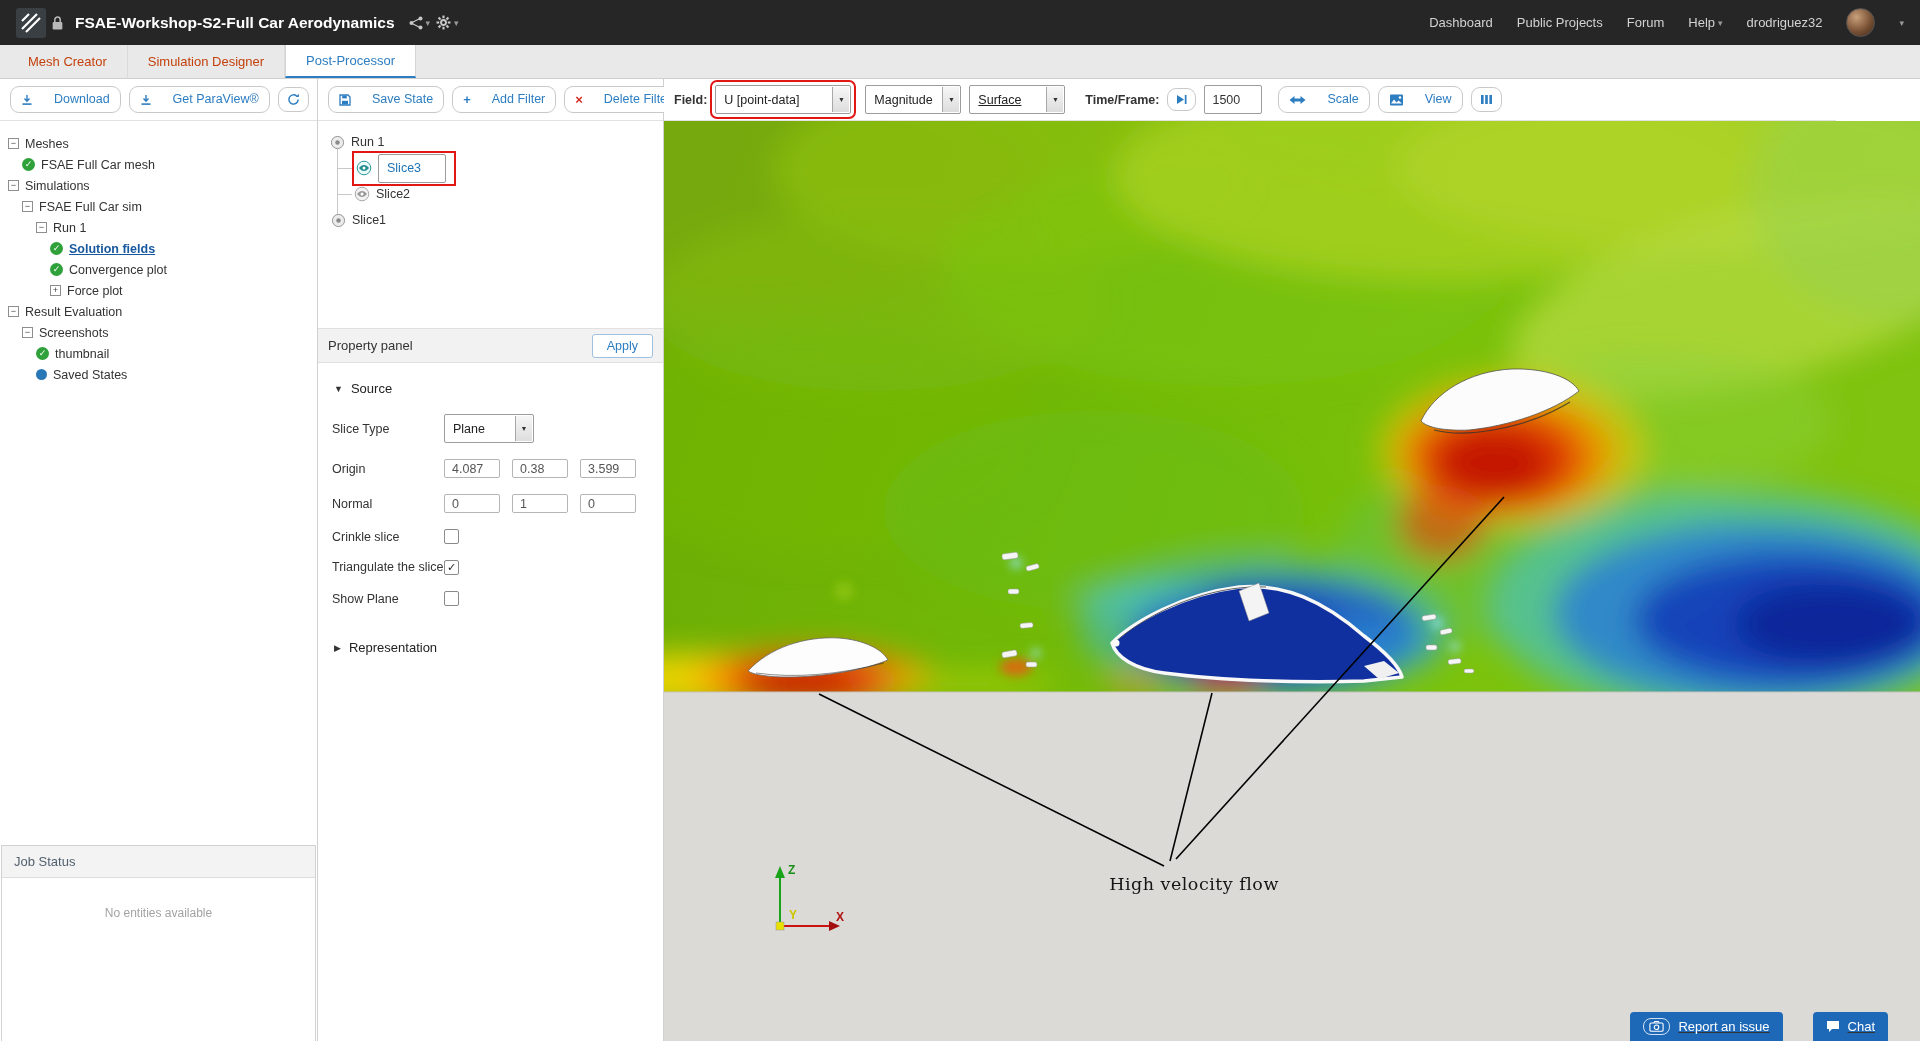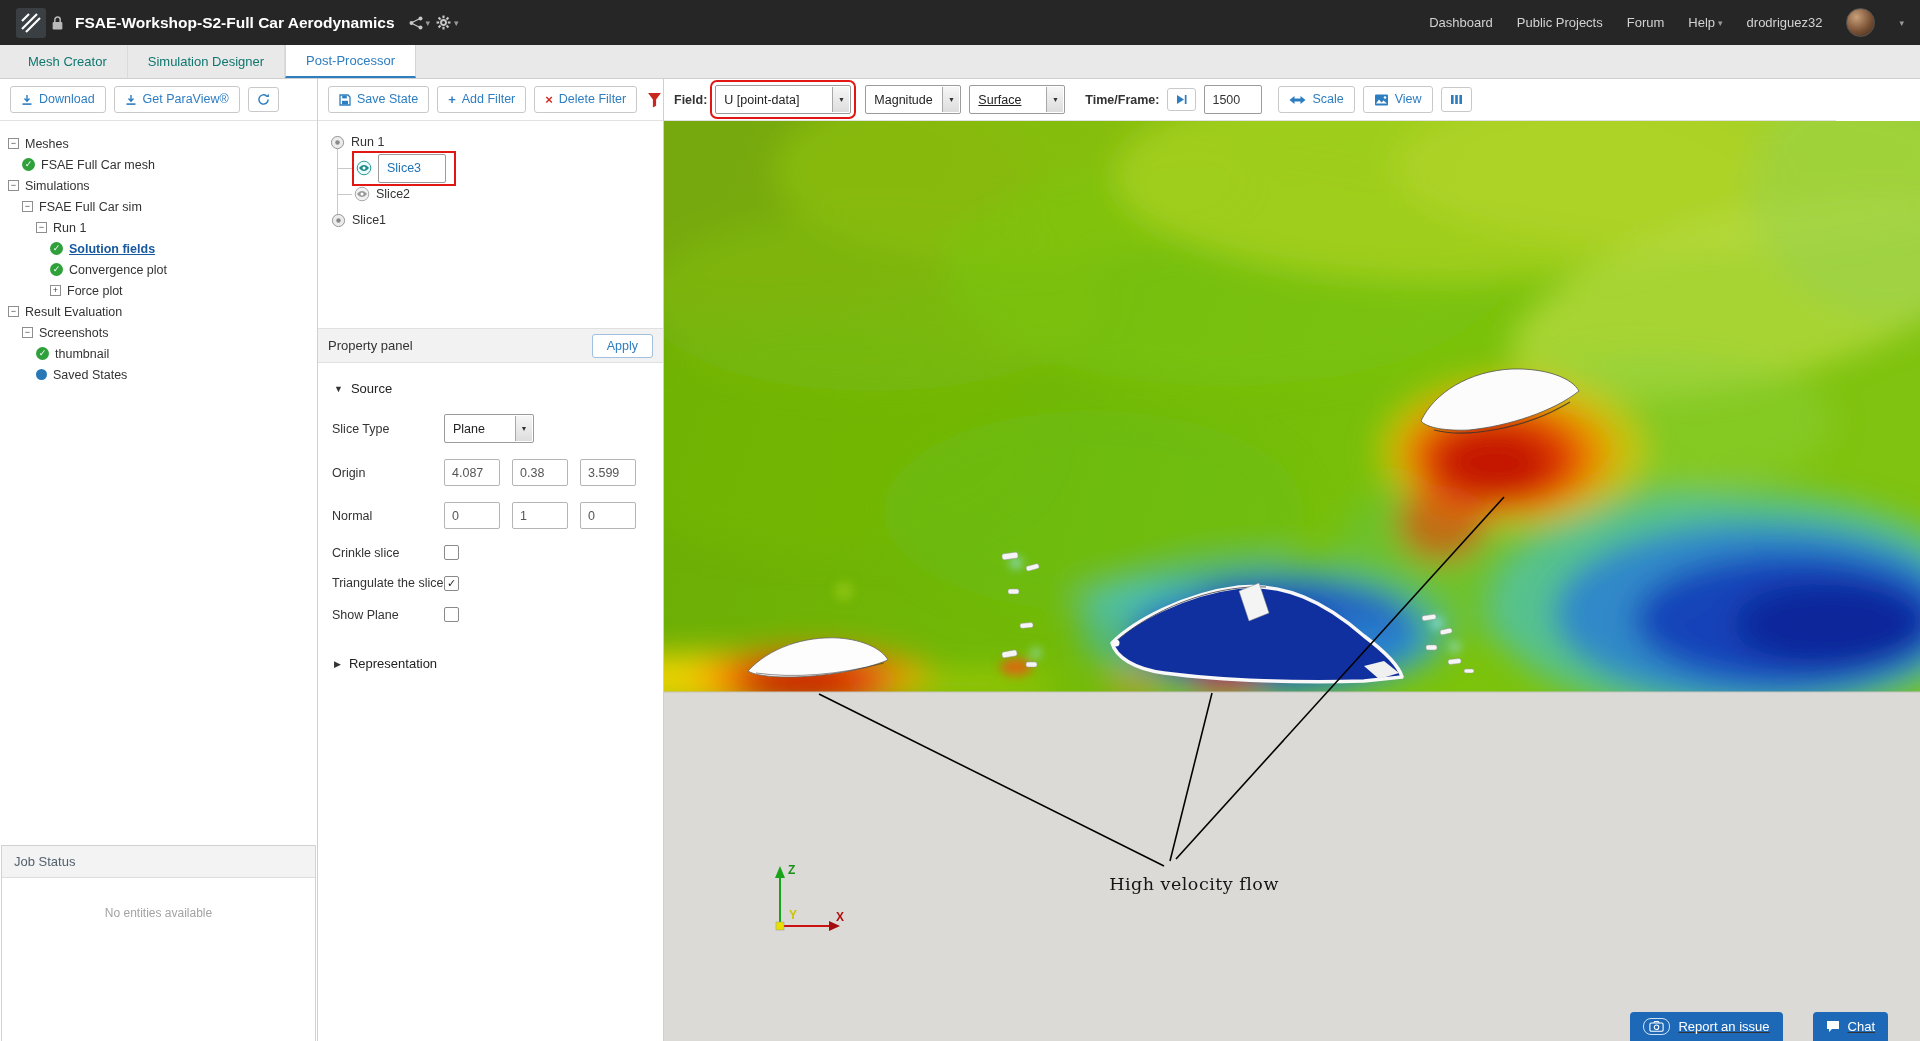--- a/index.html
+++ b/index.html
@@ -10,32 +10,32 @@
   .topbar { height:45px; background:#262626; display:flex; align-items:center; padding:0 16px; gap:6px; color:#c9c9c9; }
   .topbar .title { color:#fff; font-weight:bold; font-size:15.5px; margin:0 8px 0 6px; white-space:nowrap; }
   .tb-icon { display:inline-flex; align-items:center; gap:3px; cursor:pointer; }
   .chev { font-size:9px; color:#9a9a9a; }
   .tb-right { margin-left:auto; display:flex; align-items:center; gap:24px; font-size:13px; color:#d2d2d2; }
   .tb-right .navlink { cursor:pointer; white-space:nowrap; }
   .avatar { width:29px; height:29px; border-radius:50%; background:radial-gradient(circle at 35% 30%, #c9a07a, #7a5236 55%, #3c2718); border:1px solid #555; }
 
   
   .tabbar { height:34px; background:#e9e9e9; border-bottom:1px solid #cfcfcf; display:flex; align-items:stretch; padding-left:8px; }
-  .tab { padding:0 20px; display:flex; align-items:center; font-size:13px; color:#0f766e; border-right:1px solid #dbdbdb; cursor:pointer; white-space:nowrap; }
+  .tab { padding:0 20px; display:flex; align-items:center; font-size:13px; color:#c2410c; border-right:1px solid #dbdbdb; cursor:pointer; white-space:nowrap; }
   .tab.active { background:#fff; color:#2d7dc1; border-bottom:2px solid #2d7dc1; border-right:1px solid #d5d5d5; border-left:1px solid #d5d5d5; }
 
   
   .main { display:flex; height:962px; }
   .sidebar { width:318px; border-right:1px solid #d0d0d0; display:flex; flex-direction:column; background:#fff; }
   .middle { width:346px; border-right:1px solid #d0d0d0; display:flex; flex-direction:column; background:#fff; }
   .viewport { width:1172px; display:flex; flex-direction:column; position:relative; }
 
   .toolrow { height:42px; border-bottom:1px solid #e2e2e2; display:flex; align-items:center; gap:8px; padding:0 10px; background:#fff; flex:none; }
 
-  .btn { background:#fff; border:1px solid #c9c9c9; border-radius:3px; color:#2d7dc1; font-size:12.5px; padding:5px 10px; display:inline-flex; align-items:center; gap:6px; cursor:pointer; white-space:nowrap; line-height:1.2; }
+  .btn { background:#fff; border:1px solid #c9c9c9; border-radius:9px; color:#2d7dc1; font-size:12.5px; padding:5px 10px; display:inline-flex; align-items:center; gap:21px; cursor:pointer; white-space:nowrap; line-height:1.2; }
   .btn .red { color:#d22a1f; font-weight:bold; font-size:13px; }
   .btn .blue { color:#2d7dc1; font-weight:bold; font-size:13px; }
   .btn-sq { padding:5px 8px; }
 
   
   .tree { flex:1; padding:12px 0 0 6px; font-size:12.5px; overflow:hidden; }
   .trow { display:flex; align-items:center; gap:6px; height:21px; cursor:pointer; }
   .d0 { padding-left:2px; } .d1 { padding-left:16px; } .d2 { padding-left:30px; } .d3 { padding-left:44px; }
   .tgl { width:11px; height:11px; border:1px solid #8e8e8e; background:#fff; font-size:9px; line-height:9px; text-align:center; color:#444; flex:none; }
   .ok-icon { width:13px; height:13px; border-radius:50%; background:#2fa13a; color:#fff; font-size:9px; line-height:13px; text-align:center; flex:none; }
@@ -60,21 +60,21 @@
   
   .prop-header { height:34px; background:#f2f2f2; border-bottom:1px solid #e0e0e0; display:flex; align-items:center; padding:0 10px; flex:none; }
   .prop-header .ph-title { font-size:13px; color:#333; }
   .apply-btn { margin-left:auto; background:#fff; border:1px solid #9fc0de; border-radius:3px; color:#2d7dc1; font-size:12.5px; padding:4px 14px; cursor:pointer; }
   .prop-body { padding:16px 0 0 14px; font-size:12.5px; }
   .section-head { display:flex; align-items:center; gap:8px; color:#222; font-size:13px; margin:2px 0 18px 2px; cursor:pointer; }
   .tri { font-size:9px; color:#333; }
   .prop-row { display:flex; align-items:center; margin-bottom:16px; }
   .prop-row.top { align-items:flex-start; }
   .prop-label { width:112px; color:#333; flex:none; }
-  .vec-input { width:56px; height:27px; border:1px solid #b5b5b5; border-radius:2px; padding:0 7px; font-size:12.5px; color:#555; margin-right:12px; font-family:"Liberation Sans",sans-serif; }
+  .vec-input { width:56px; height:19px; border:1px solid #b5b5b5; border-radius:2px; padding:0 7px; font-size:12.5px; color:#555; margin-right:12px; font-family:"Liberation Sans",sans-serif; }
   .cb { width:15px; height:15px; border:1px solid #8a8a8a; border-radius:2px; background:#fff; display:flex; align-items:center; justify-content:center; font-size:11px; color:#222; cursor:pointer; }
 
   
   .sel { position:relative; height:29px; border:1px solid #9c9c9c; background:#fff; display:flex; align-items:center; padding:0 24px 0 8px; font-size:12.5px; color:#222; border-radius:2px; cursor:pointer; white-space:nowrap; }
   .sel .arr { position:absolute; top:1px; right:1px; bottom:1px; width:17px; background:linear-gradient(#f6f6f6,#ddd); border-left:1px solid #a8a8a8; display:flex; align-items:center; justify-content:center; font-size:7px; color:#333; }
   .red-ann { outline:2px solid #e01713; outline-offset:3px; }
 
   .bold-lbl { font-weight:bold; font-size:12.5px; color:#333; white-space:nowrap; }
   .time-input { width:58px; height:29px; border:1px solid #9c9c9c; border-radius:2px; padding:0 7px; font-size:12.5px; color:#333; font-family:"Liberation Sans",sans-serif; }
 

